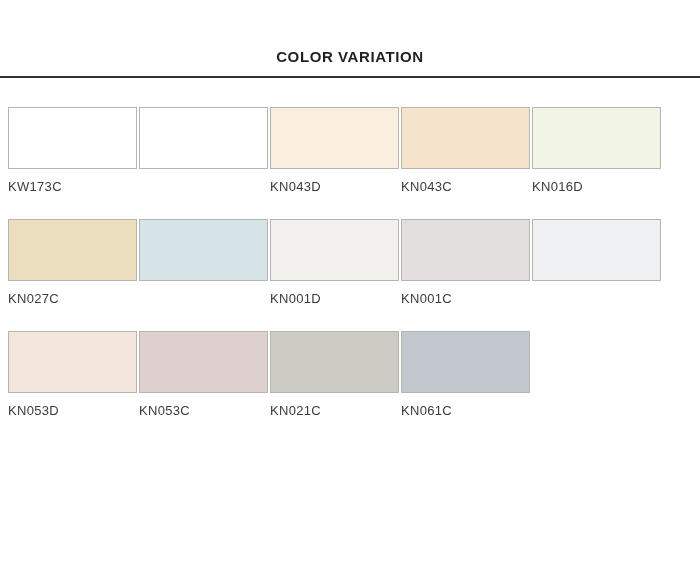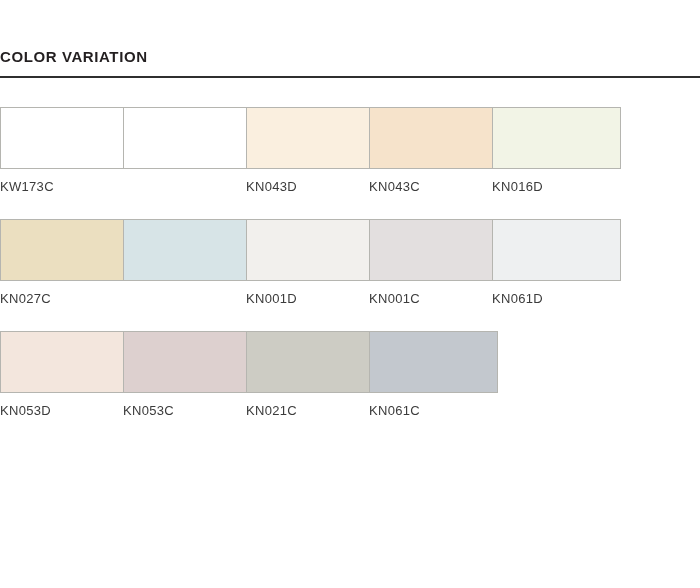--- a/index.html
+++ b/index.html
@@ -17,20 +17,21 @@
   .page {
     position: relative;
     width: 700px;
     height: 588px;
     box-sizing: border-box;
   }
   .header {
     padding-top: 48px;
   }
   .page-title {
+    text-align: center;
     font-size: 15px;
     font-weight: bold;
     letter-spacing: 0.6px;
     color: #231f20;
     line-height: 18px;
     margin: 0;
     padding-bottom: 10px;
   }
   .title-rule {
     width: 700px;
@@ -44,20 +45,21 @@
     padding-top: 29px;
     padding-left: 0px;
     width: 700px;
     box-sizing: border-box;
   }
   .swatch-cell {
     width: 110px;
     margin-right: 13px;
     margin-bottom: 25px;
     box-sizing: border-box;
+    margin-left: 8px;
   }
   .swatch-cell:nth-child(5n) {
     margin-right: 0;
   }
   .swatch-chip {
     width: 129px;
     height: 62px;
     border: 1px solid #b5b5b0;
     box-sizing: border-box;
     display: block;
@@ -112,21 +114,20 @@
       <div class="swatch-cell">
         <span class="swatch-chip" style="background-color: rgb(242, 240, 237);"></span>
         <span class="swatch-label">KN001D</span>
       </div>
       <div class="swatch-cell">
         <span class="swatch-chip" style="background-color: rgb(227, 223, 223);"></span>
         <span class="swatch-label">KN001C</span>
       </div>
       <div class="swatch-cell">
         <span class="swatch-chip" style="background-color: rgb(238, 240, 241);"></span>
-        <span class="swatch-label">KN061D</span>
       </div>
       <div class="swatch-cell">
         <span class="swatch-chip" style="background-color: rgb(243, 230, 221);"></span>
         <span class="swatch-label">KN053D</span>
       </div>
       <div class="swatch-cell">
         <span class="swatch-chip" style="background-color: rgb(221, 208, 207);"></span>
         <span class="swatch-label">KN053C</span>
       </div>
       <div class="swatch-cell">

